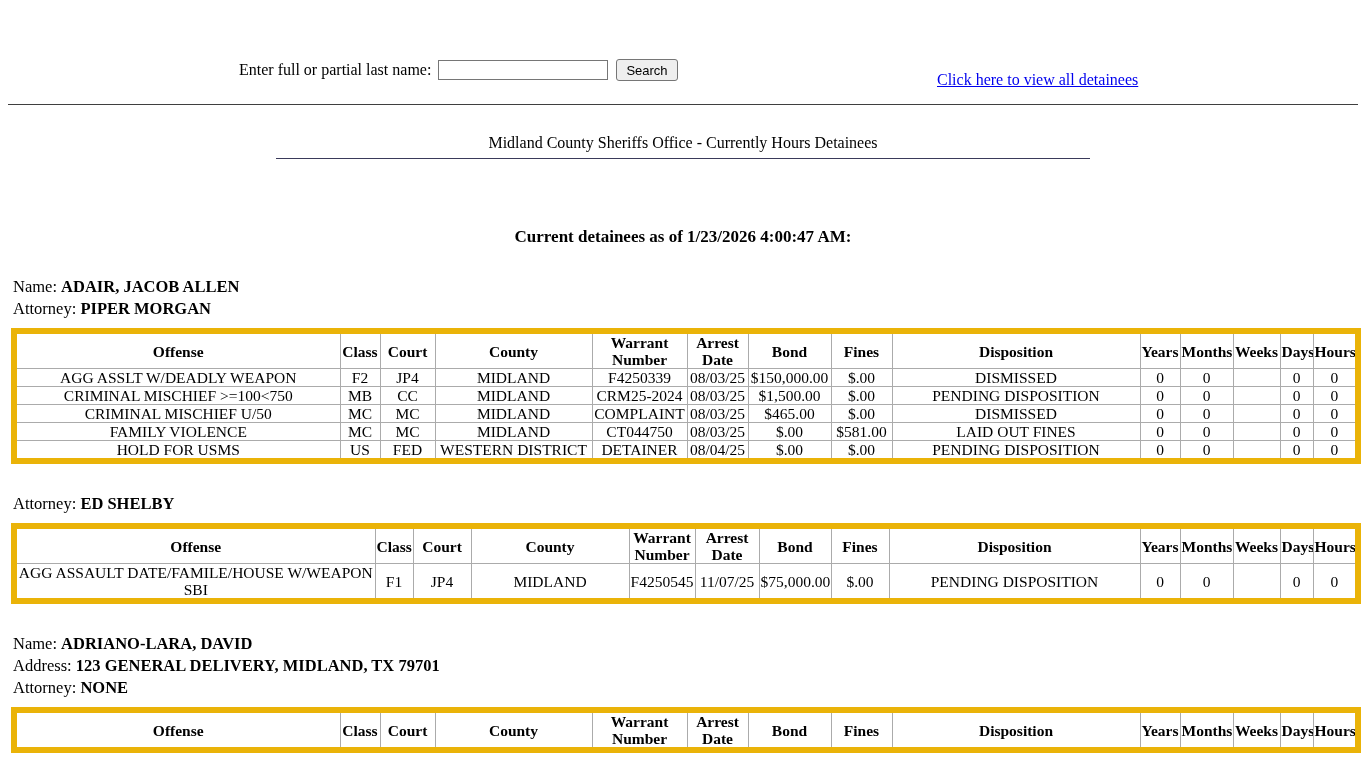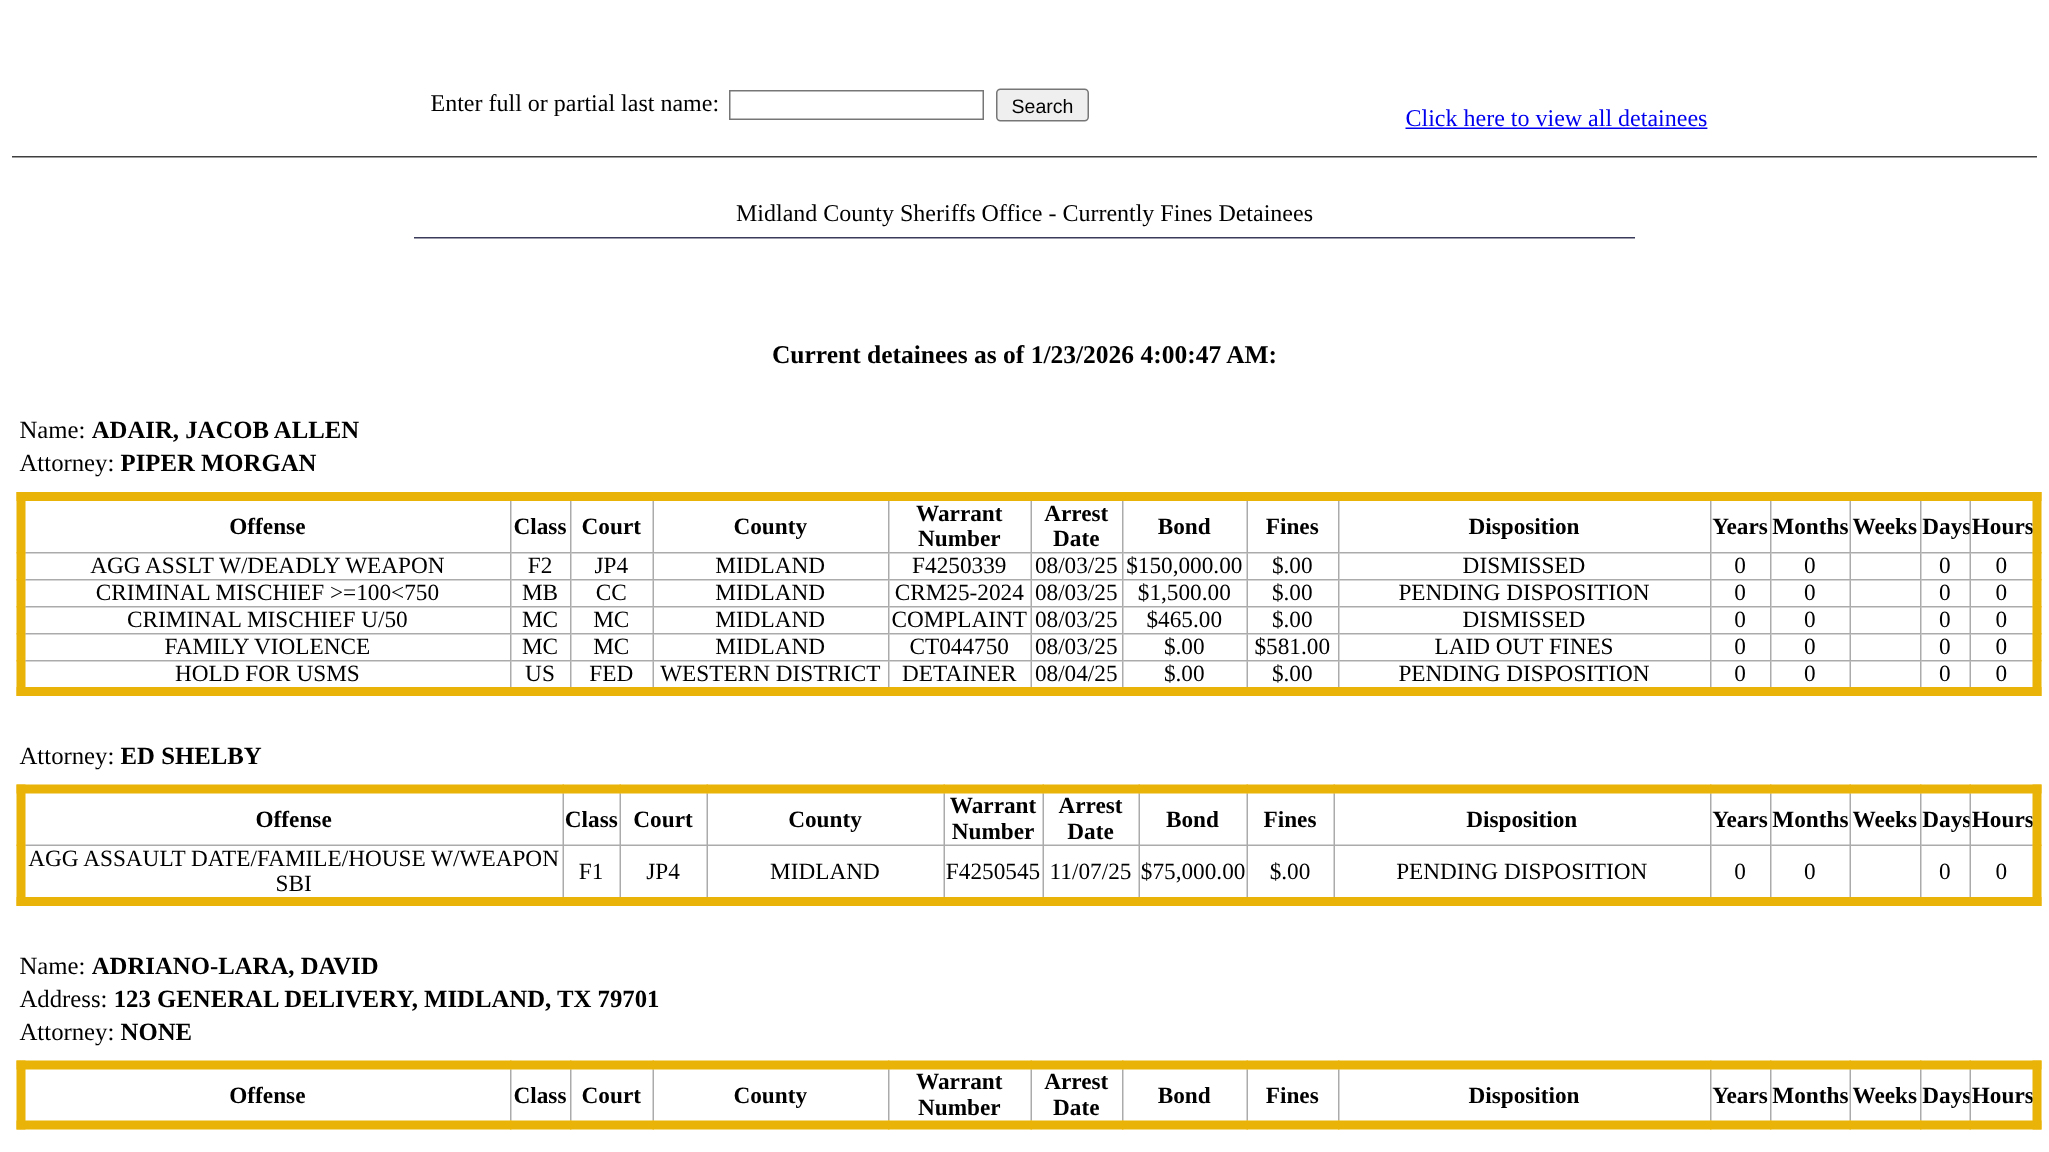--- a/index.html
+++ b/index.html
@@ -7,21 +7,21 @@
     width: 1366px; height: 768px;
     overflow: hidden;
     background: #ffffff;
     font-family: "Liberation Serif", serif;
     color: #000000;
   }
   .topbar { position: relative; height: 96px; }
   .search-group {
     position: absolute; left: 239px; top: 59px;
     display: flex; align-items: center;
-    font-size: 16px; white-space: nowrap; margin-left: 48px;
+    font-size: 16px; white-space: nowrap;
   }
   .search-group label { margin-right: 7px; }
   .search-input {
     width: 170px; height: 20px;
     border: 1px solid #767676; border-radius: 0;
     font-family: "Liberation Sans", sans-serif; font-size: 13px;
     padding: 0 2px; box-sizing: border-box;
   }
   .search-button {
     margin-left: 8px; height: 22px;
@@ -75,21 +75,21 @@
   <div class="search-group">
     <label>Enter full or partial last name:</label>
     <input type="text" class="search-input" value="" style="">
     <button type="button" class="search-button">Search</button>
   </div>
   <a href="#" class="view-all-link">Click here to view all detainees</a>
 </div>
 
 <hr class="rule-top">
 
-<div class="page-title">Midland County Sheriffs Office - Currently Fines Detainees</div>
+<div class="page-title">Midland County Sheriffs Office - Currently Hours Detainees</div>
 <hr class="rule-title">
 
 <div class="as-of-line">Current detainees as of 1/23/2026 4:00:47 AM:</div>
 
 <div id="detainee-list">
   <section class="detainee">
     <div class="info">
       <div class="line"><span class="lbl">Name:</span> <span class="val">ADAIR, JACOB ALLEN</span></div>
       <div class="line"><span class="lbl">Attorney:</span> <span class="val">PIPER MORGAN</span></div>
     </div>

